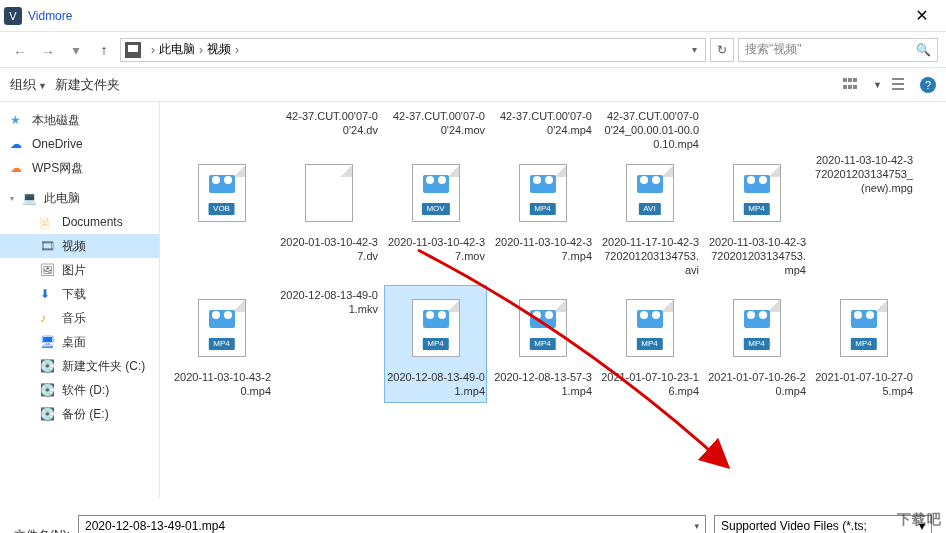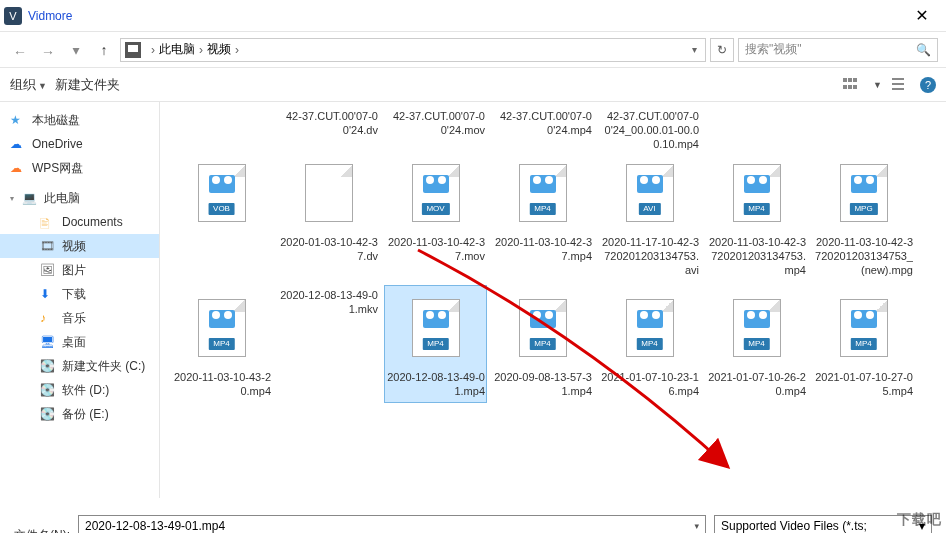--- a/index.html
+++ b/index.html
@@ -250,26 +250,20 @@
         <div class="file-item">
           <div class="thumb">
             <div class="file-icon">
               <div class="reel"></div>
               <div class="ext-label">MP4</div>
             </div>
           </div>
           <span class="fname">2020-11-03-10-42-3720201203134753.mp4</span>
         </div>
         <div class="file-item">
-          <div class="thumb">
-            <div class="file-icon">
-              <div class="reel"></div>
-              <div class="ext-label">MPG</div>
-            </div>
-          </div>
           <span class="fname">2020-11-03-10-42-3720201203134753_(new).mpg</span>
         </div>
       </div>
     <div class="file-grid" id="row2">
         <div class="file-item">
           <div class="thumb">
             <div class="file-icon">
               <div class="reel"></div>
               <div class="ext-label">MP4</div>
             </div>
@@ -288,21 +282,21 @@
           </div>
           <span class="fname">2020-12-08-13-49-01.mp4</span>
         </div>
         <div class="file-item">
           <div class="thumb">
             <div class="file-icon">
               <div class="reel"></div>
               <div class="ext-label">MP4</div>
             </div>
           </div>
-          <span class="fname">2020-09-08-13-57-31.mp4</span>
+          <span class="fname">2020-12-08-13-57-31.mp4</span>
         </div>
         <div class="file-item">
           <div class="thumb">
             <div class="file-icon">
               <div class="reel"></div>
               <div class="ext-label">MP4</div>
             </div>
           </div>
           <span class="fname">2021-01-07-10-23-16.mp4</span>
         </div>

